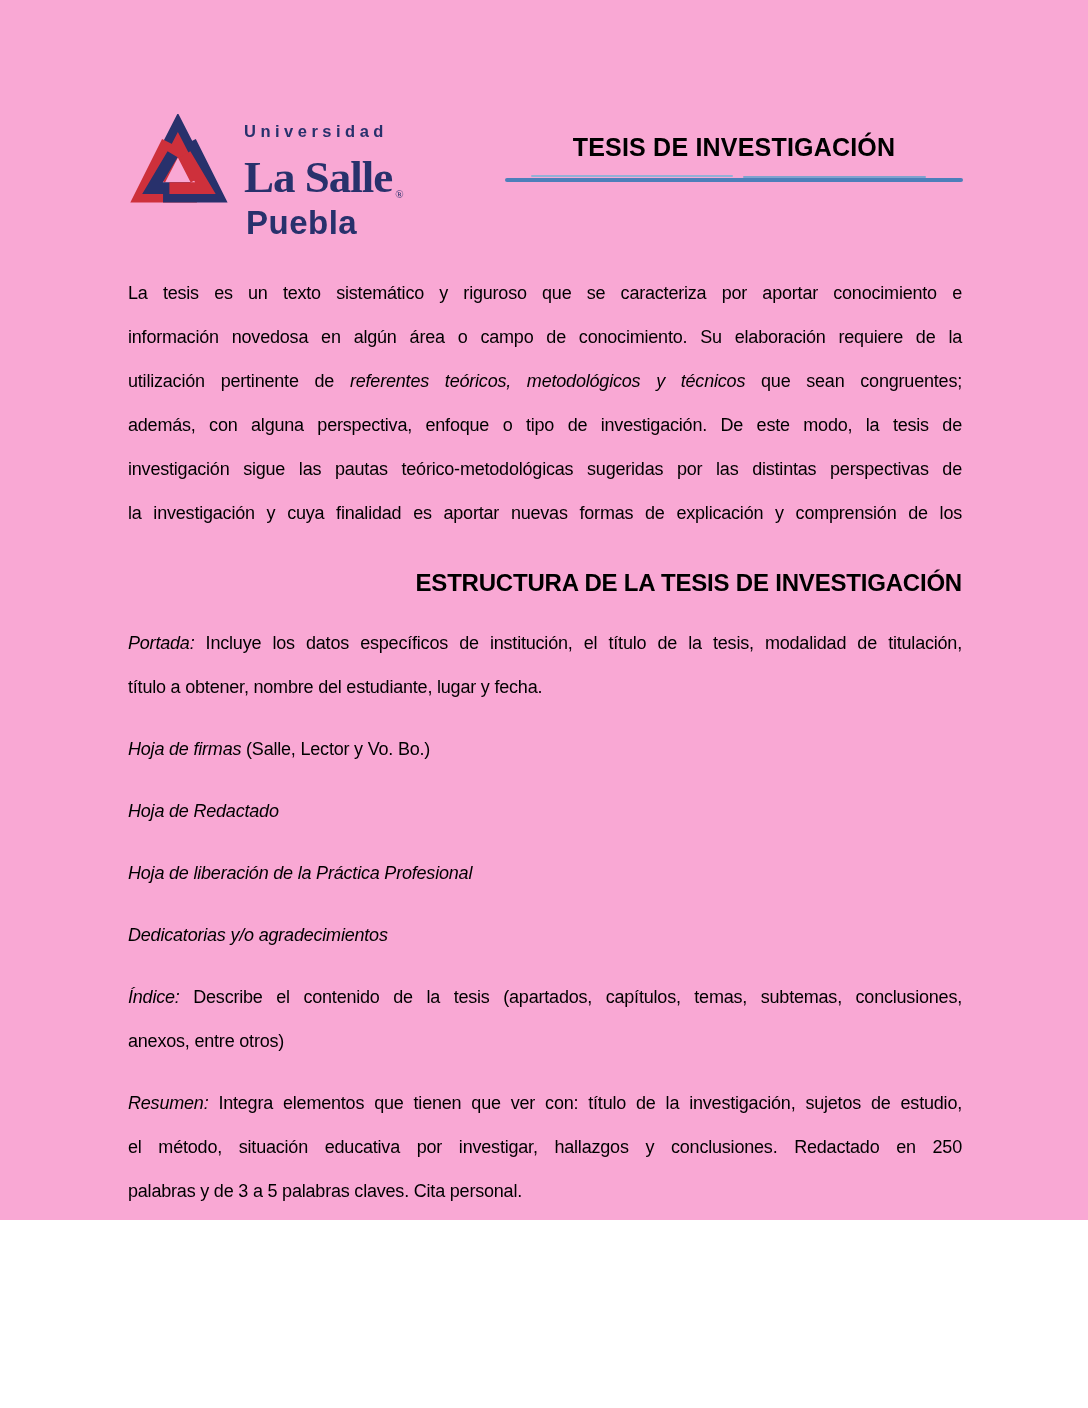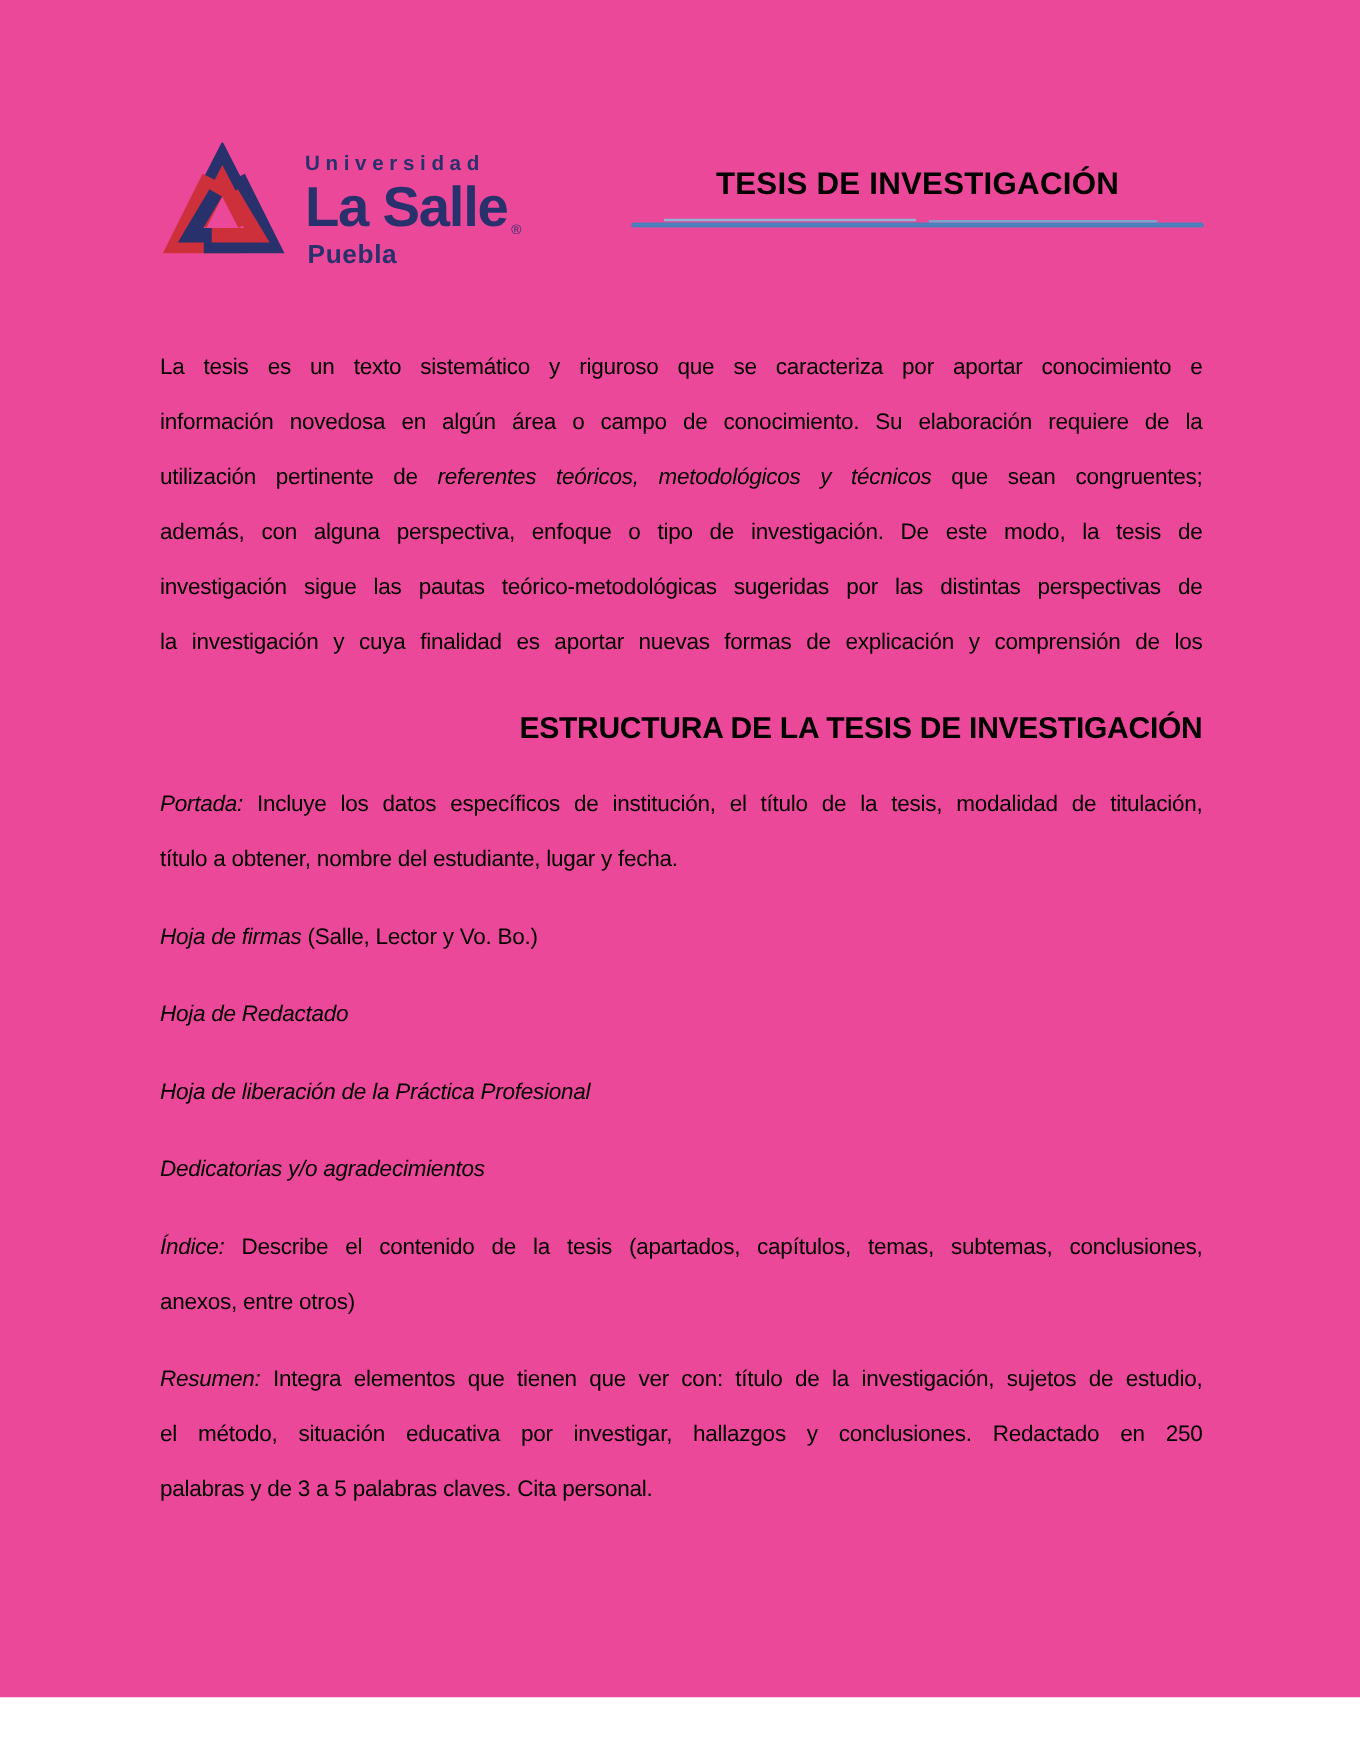--- a/index.html
+++ b/index.html
@@ -1,54 +1,55 @@
 <!DOCTYPE html>
 <html><head>
 <meta charset="utf-8">
 <style>
   html, body { margin: 0; padding: 0; background: #ffffff; }
   .page {
     position: relative;
     width: 1088px;
-    height: 1358px;
-    background: #ec4899;
+    height: 1220px;
+    background: #f9a8d4;
     font-family: "Liberation Sans", "DejaVu Sans", sans-serif;
     color: #000000;
     overflow: hidden;
   }
 
   
   .logo { position: absolute; left: 126px; top: 114px; display: flex; align-items: flex-start; }
   .emblem { width: 108px; height: 106px; flex: 0 0 auto; }
   .logo-text { margin-left: 10px; padding-top: 8px; color: #28316C; }
   .logo-universidad {
     font-size: 16.5px;
     font-weight: bold;
     letter-spacing: 4.5px;
     color: #28316C;
   }
   .logo-lasalle {
     font-size: 45px;
     font-weight: bold;
     letter-spacing: -1px;
     line-height: 1.05;
-    margin-top: 1px;
+    margin-top: 13px;
     color: #28316C;
     white-space: nowrap;
+    font-family: Liberation Serif, serif;
   }
   .logo-reg {
     display: inline-block;
     font-size: 11px;
     font-weight: normal;
     transform: translateY(6px);
     margin-left: 3px;
     letter-spacing: 0;
   }
   .logo-puebla {
-    font-size: 21px;
+    font-size: 33px;
     font-weight: bold;
     letter-spacing: 0.5px;
     margin-top: 3px;
     padding-left: 2px;
     color: #28316C;
   }
 
   .title-wrap { position: absolute; left: 505px; top: 133px; width: 458px; }
   .doc-title {
     margin: 0;

